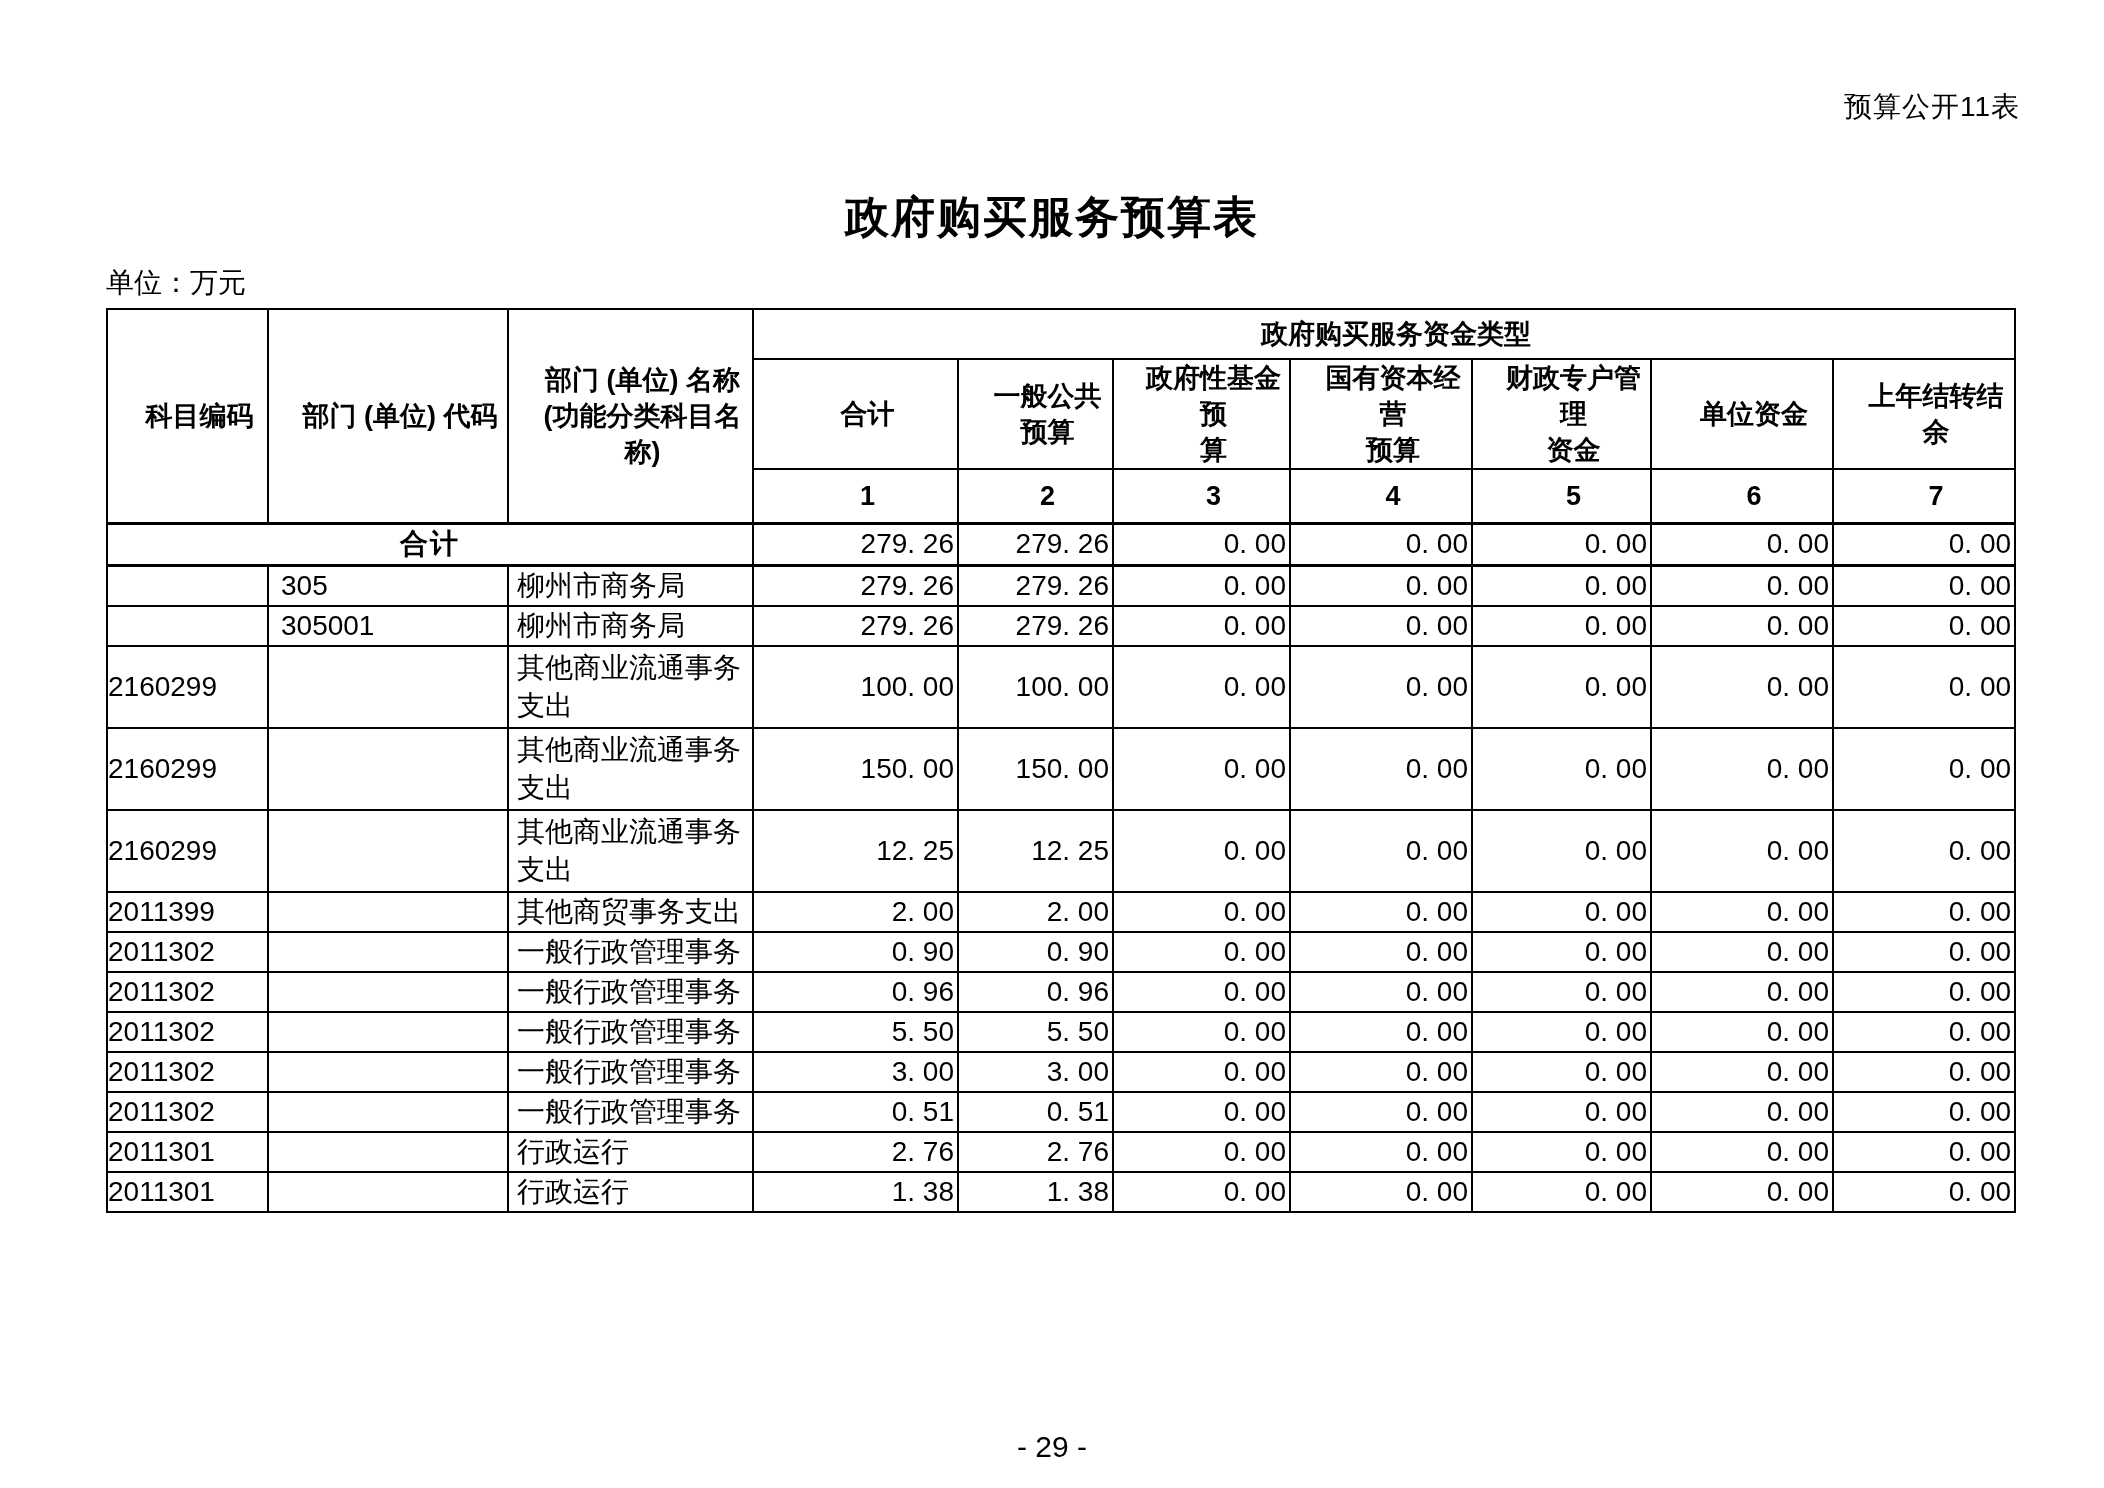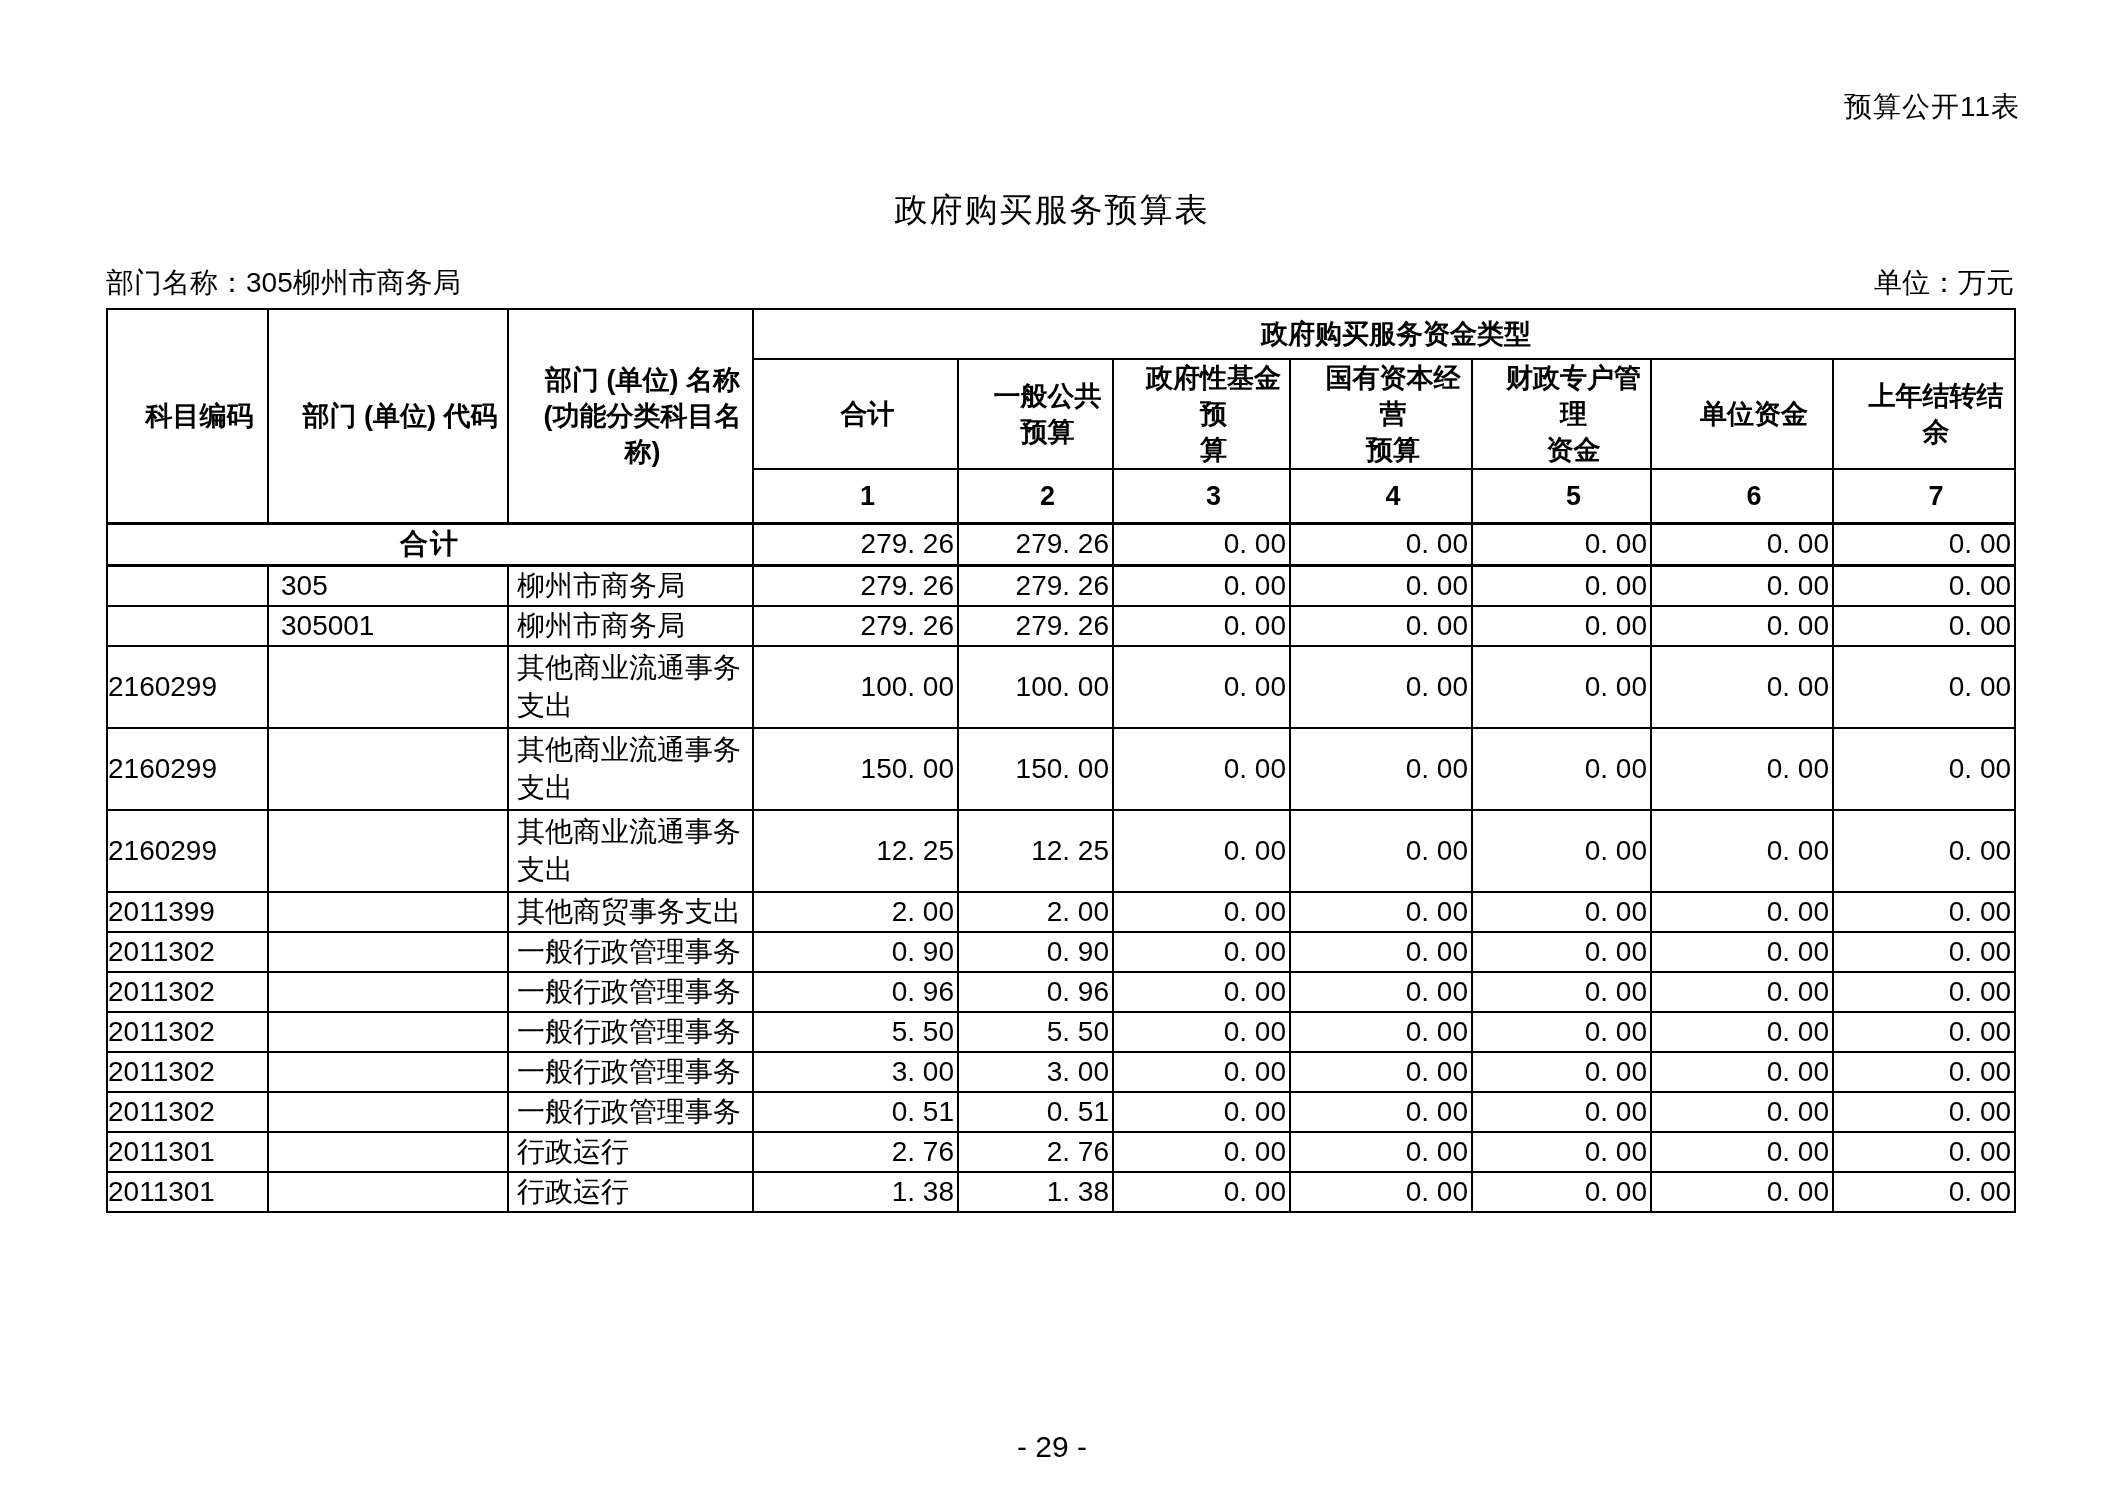--- a/index.html
+++ b/index.html
@@ -18,22 +18,22 @@
     right:84px;
     font-size:28px;
     letter-spacing:1px;
   }
   .title{
     position:absolute;
     top:188px;
     left:0;
     width:100%;
     text-align:center;
-    font-size:33px;
-    font-weight:normal;
+    font-size:44px;
+    font-weight:bold;
     letter-spacing:2px;
   }
   .meta{
     position:absolute;
     top:264px;
     left:106px;
     width:1908px;
     display:flex;
     justify-content:space-between;
     font-size:28px;
@@ -85,21 +85,20 @@
 </head>
 <body>
 
 <div class="page">
 
   <div class="doc-label">预算公开11表</div>
 
   <div class="title">政府购买服务预算表</div>
 
   <div class="meta">
-    <span>部门名称：305柳州市商务局</span>
     <span>单位：万元</span>
   </div>
 
   <table class="budget-table">
     <colgroup>
       <col style="width:161px">
       <col style="width:240px">
       <col style="width:245px">
       <col style="width:205px">
       <col style="width:155px">

